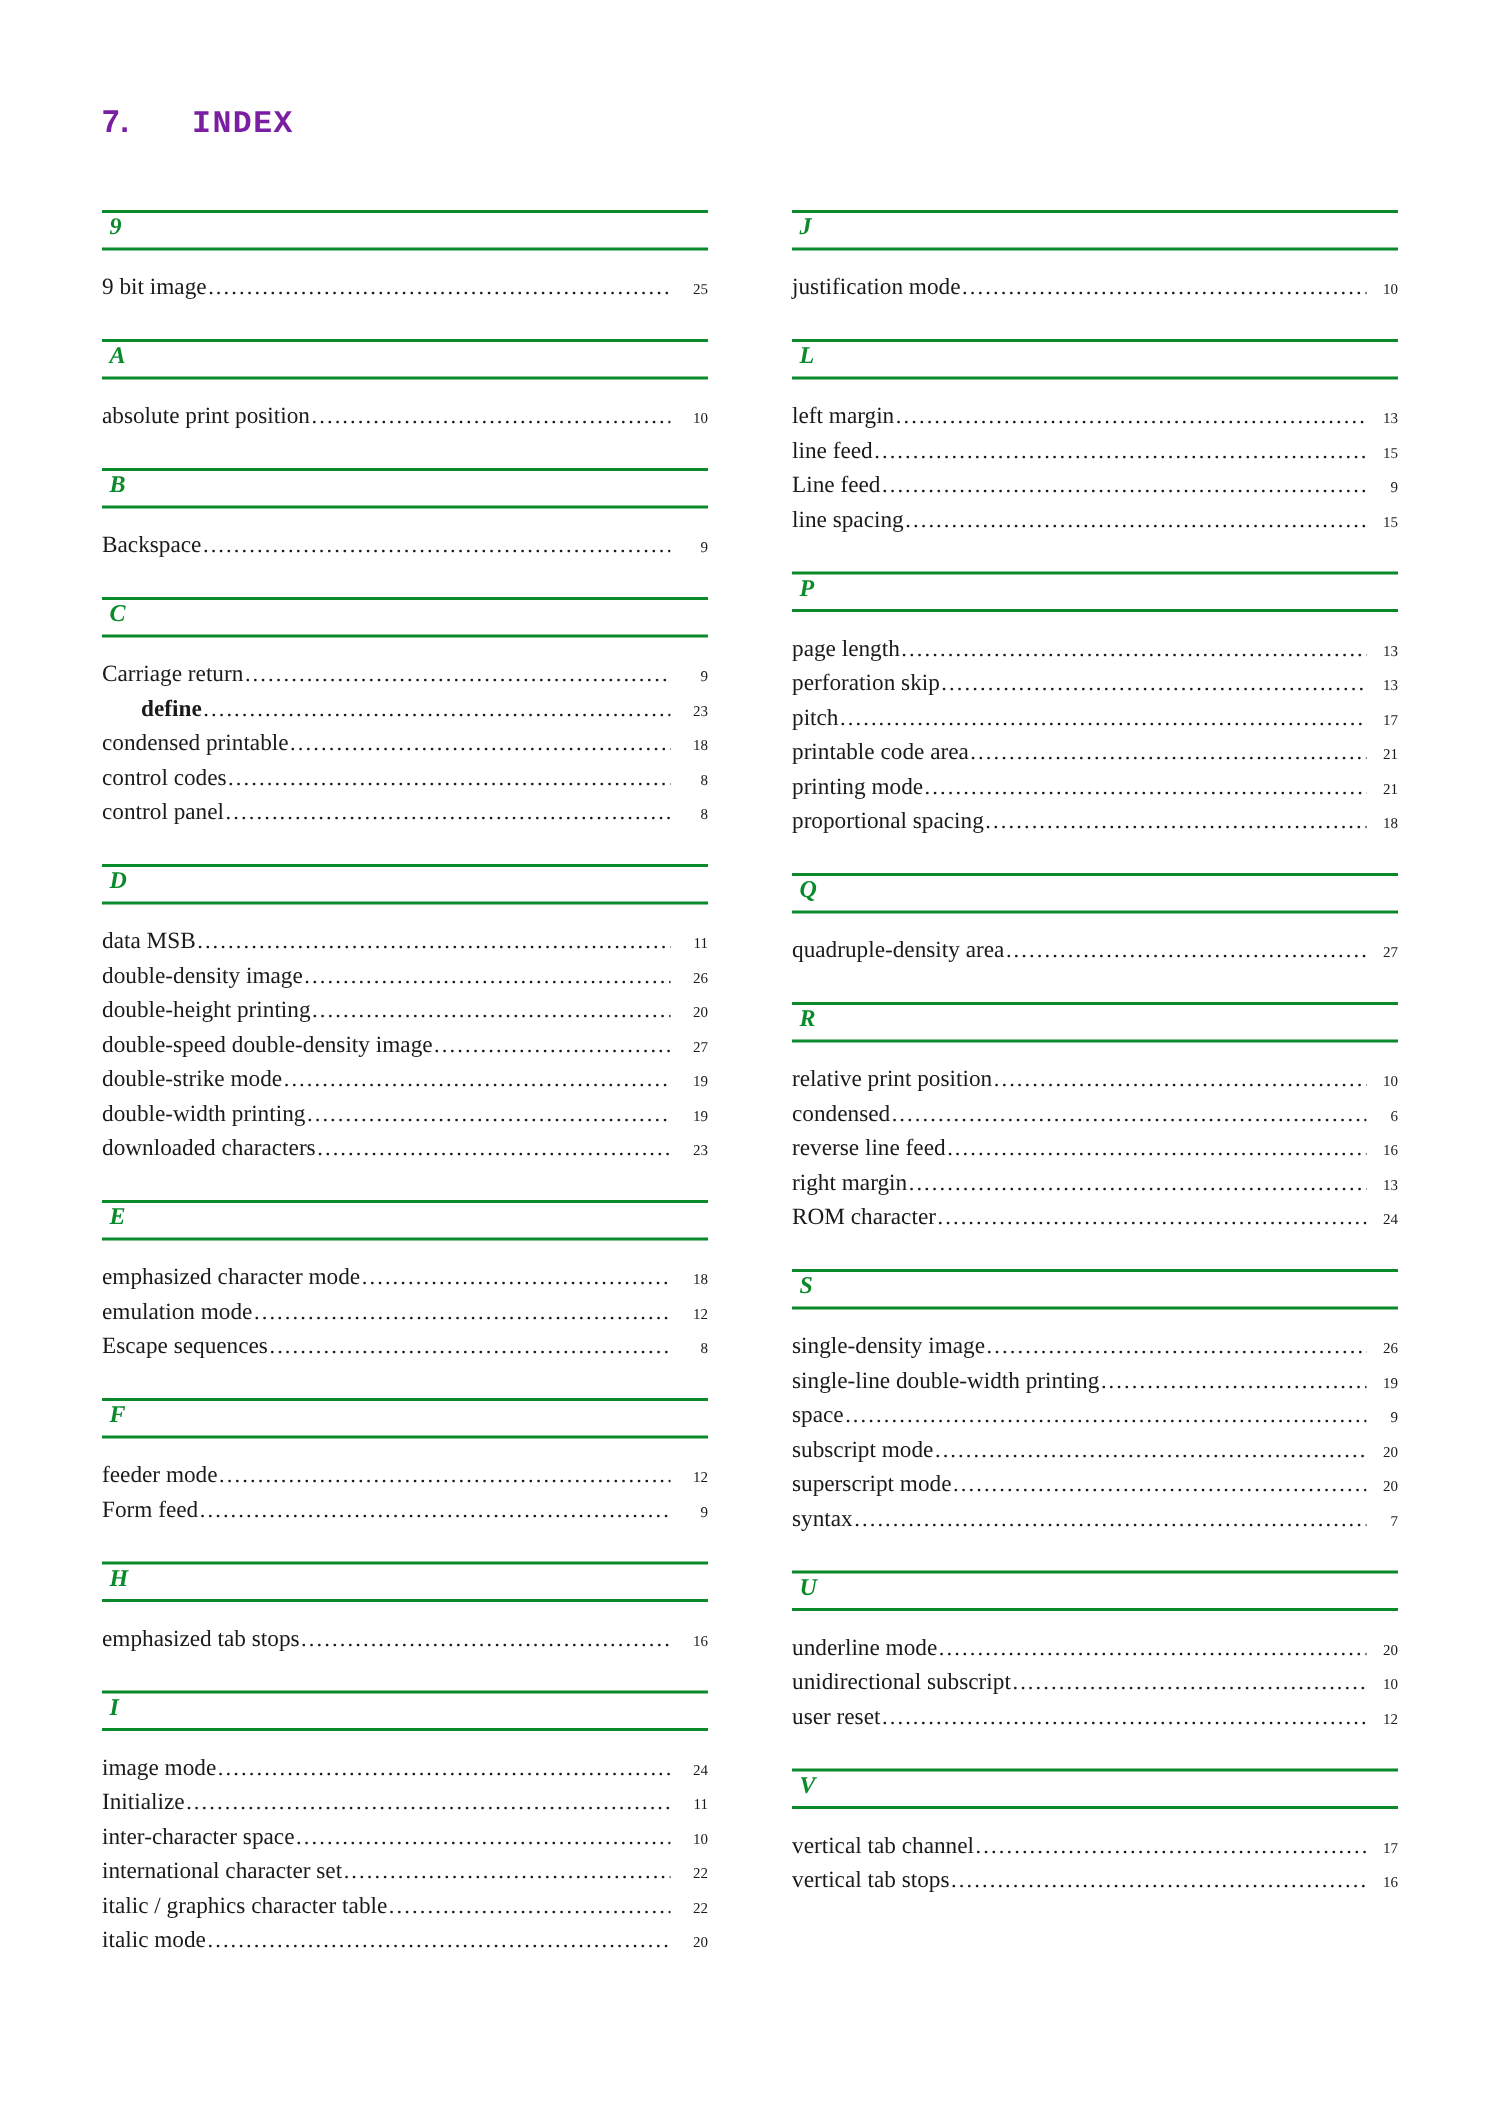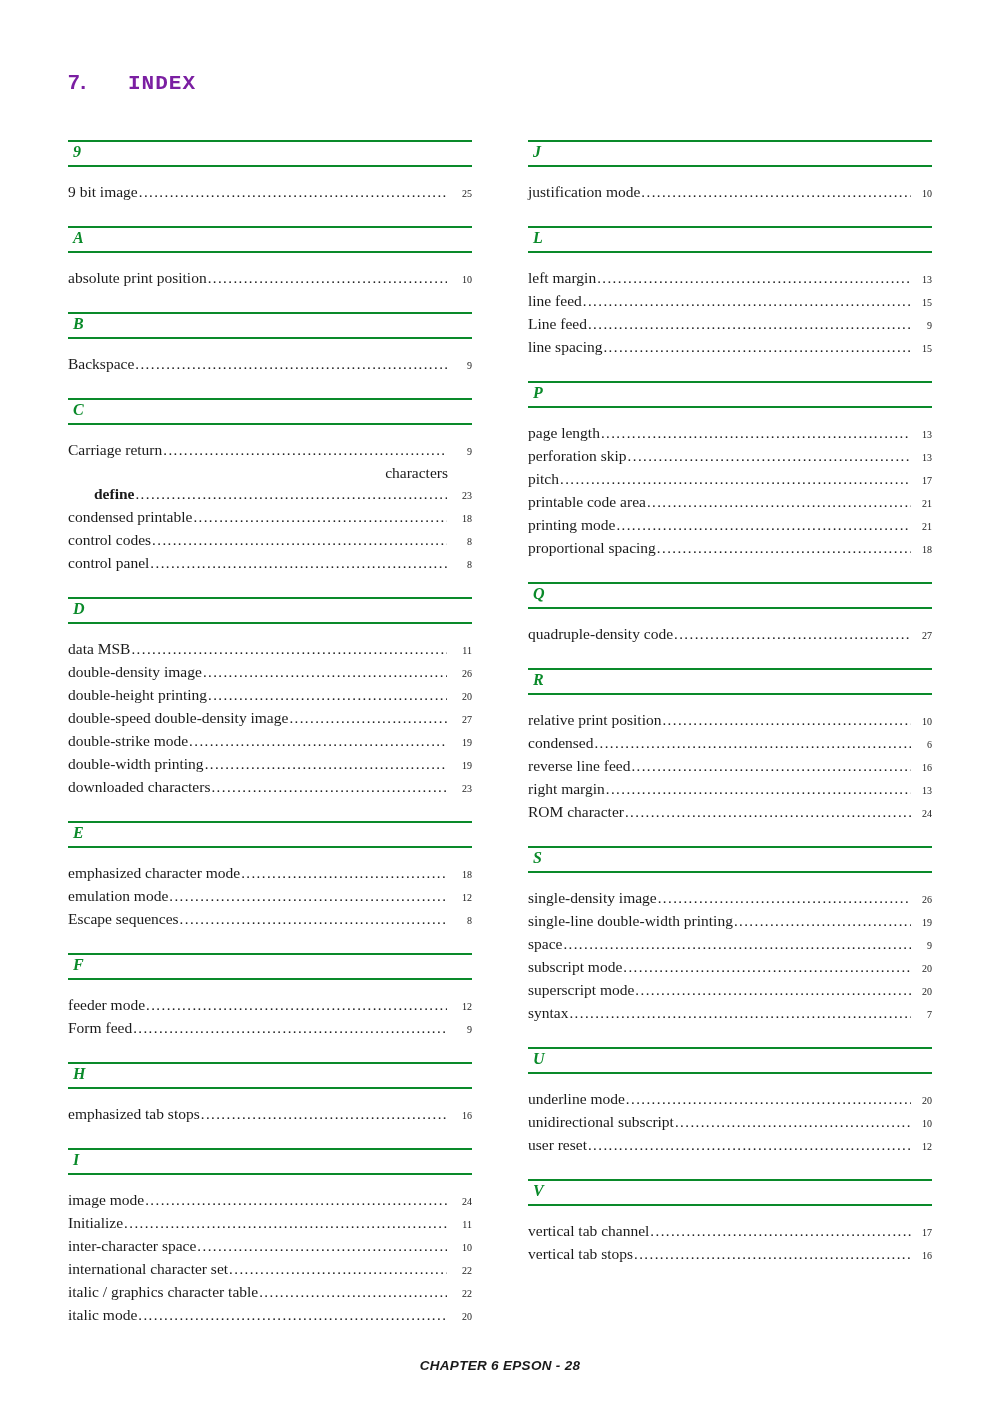--- a/index.html
+++ b/index.html
@@ -70,21 +70,20 @@
     font-weight: bold;
     font-size: 16px;
     color: #0a8a2a;
   }
   .entry {
     display: flex;
     align-items: baseline;
     font-size: 15.5px;
     line-height: 21px;
     white-space: nowrap;
-    justify-content: flex-end;
   }
   .entry .label {
     flex: 0 0 auto;
   }
   .entry .dots {
     flex: 1 1 auto;
     overflow: hidden;
     white-space: nowrap;
     margin: 0 1px;
     letter-spacing: 1.4px;
@@ -173,24 +172,20 @@
         </div>
         <div class="group">
           <div class="group-head">
             <div class="group-letter">C</div>
           </div>
           <div class="entry">
             <span class="label">Carriage return</span>
             <span class="dots">........................................................................................................................</span>
             <span class="pageno">9</span>
           </div>
-          <div class="entry nodots">
-            <span class="label">characters</span>
-            <span class="pageno"></span>
-          </div>
           <div class="entry sub">
             <span class="label">define</span>
             <span class="dots">........................................................................................................................</span>
             <span class="pageno">23</span>
           </div>
           <div class="entry">
             <span class="label">condensed printable</span>
             <span class="dots">........................................................................................................................</span>
             <span class="pageno">18</span>
           </div>
@@ -395,21 +390,21 @@
             <span class="label">proportional spacing</span>
             <span class="dots">........................................................................................................................</span>
             <span class="pageno">18</span>
           </div>
         </div>
         <div class="group">
           <div class="group-head">
             <div class="group-letter">Q</div>
           </div>
           <div class="entry">
-            <span class="label">quadruple-density code</span>
+            <span class="label">quadruple-density area</span>
             <span class="dots">........................................................................................................................</span>
             <span class="pageno">27</span>
           </div>
         </div>
         <div class="group">
           <div class="group-head">
             <div class="group-letter">R</div>
           </div>
           <div class="entry">
             <span class="label">relative print position</span>
@@ -504,14 +499,13 @@
           <div class="entry">
             <span class="label">vertical tab stops</span>
             <span class="dots">........................................................................................................................</span>
             <span class="pageno">16</span>
           </div>
         </div>
       </div>
   </div>
 
 
-  <div class="footer">CHAPTER 6 EPSON - 28</div>
 </div>
 
 </body></html>

